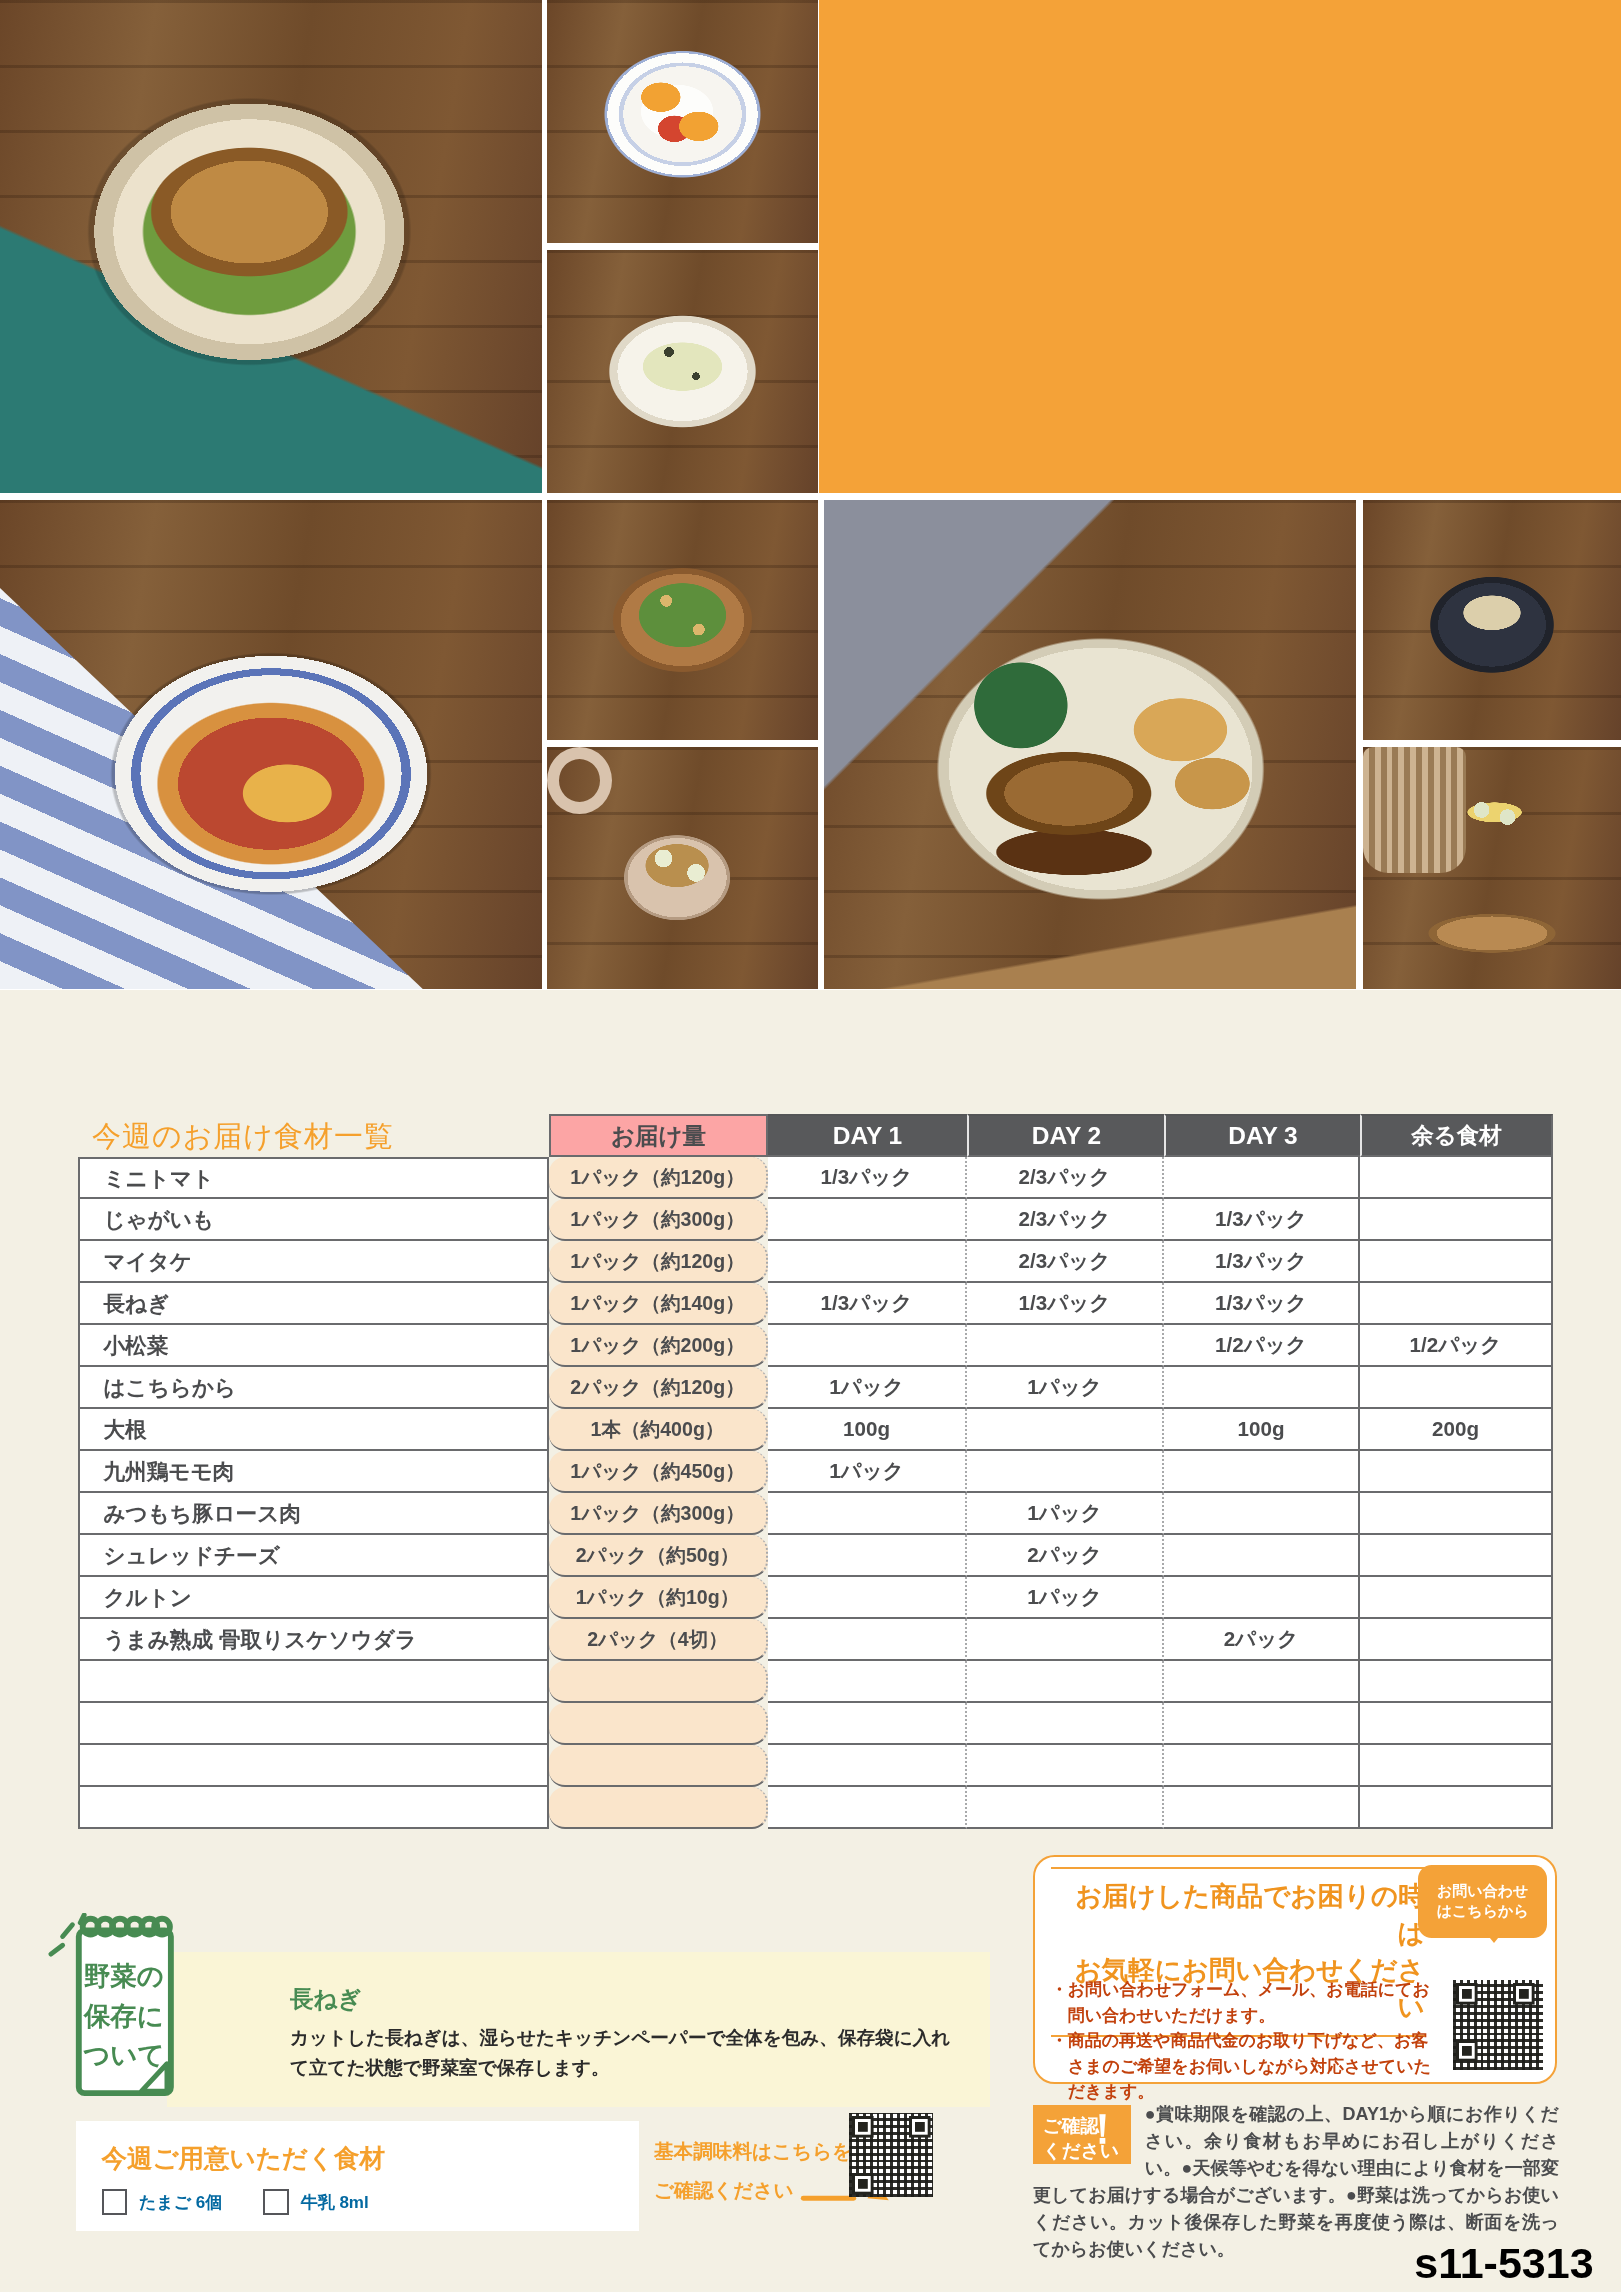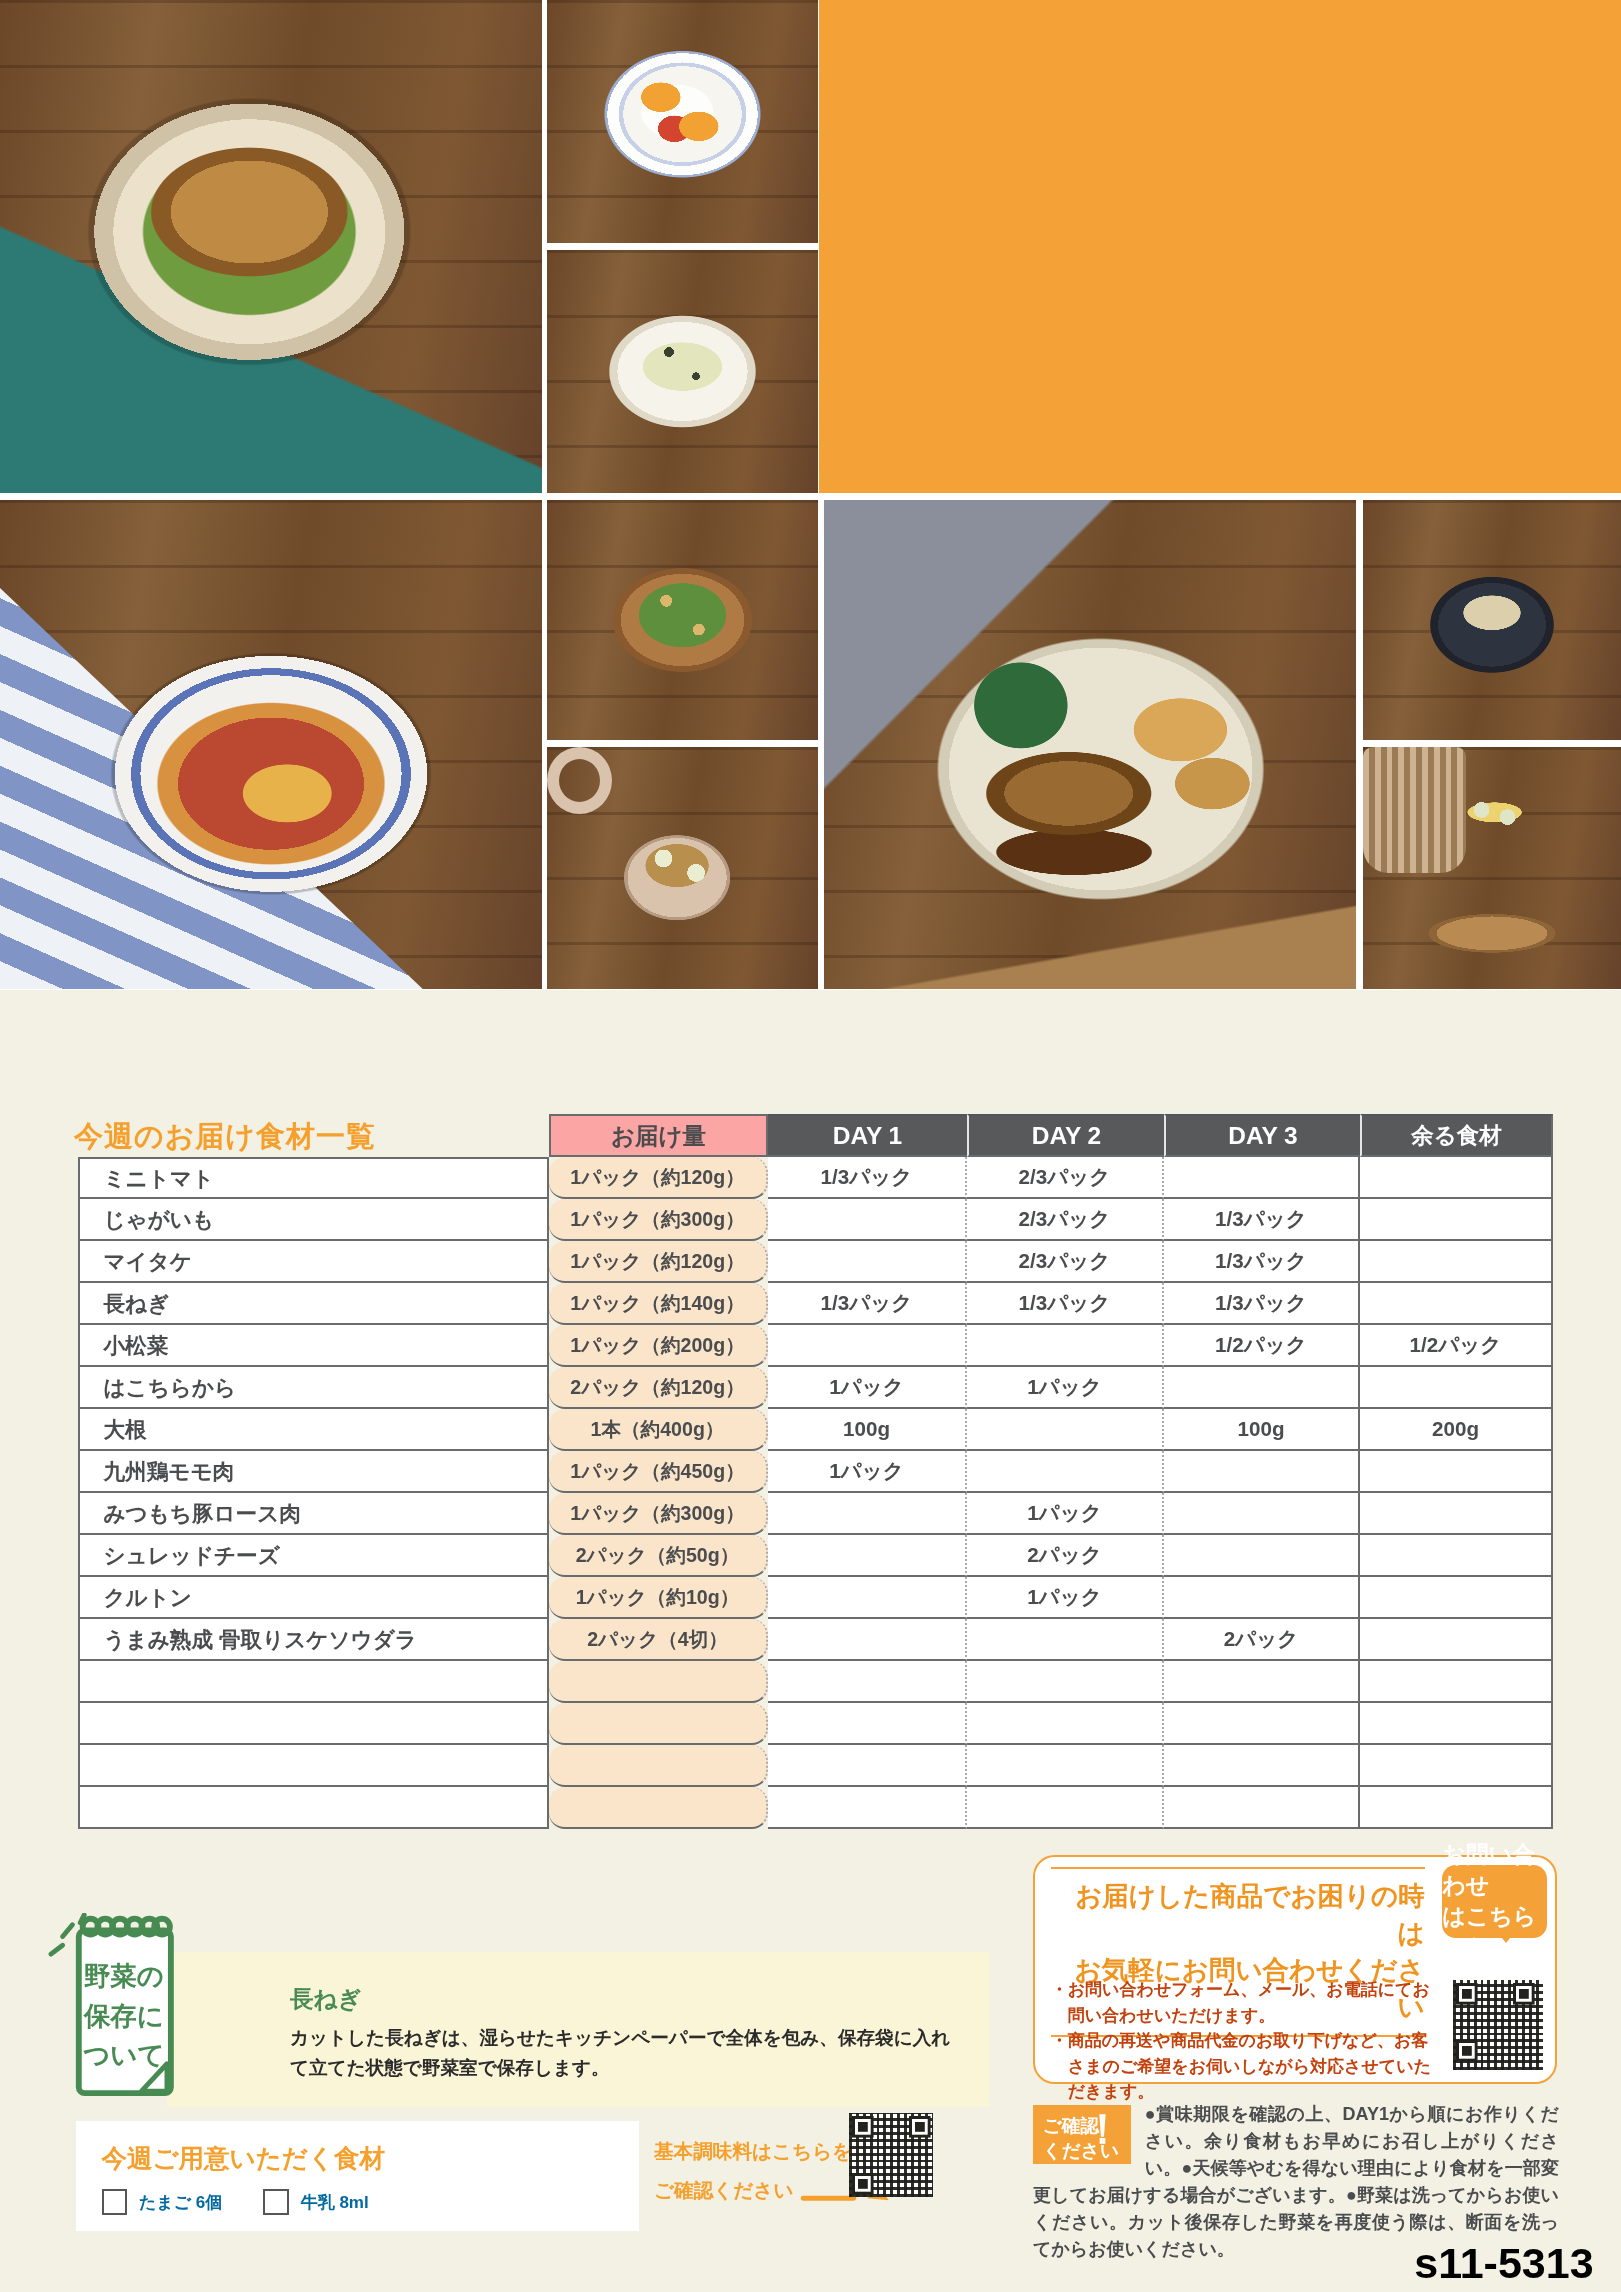--- a/index.html
+++ b/index.html
@@ -72,21 +72,21 @@
   .ph-s3b::after{background:
       radial-gradient(circle 7.8px at 46% 26%,#dfe6c8 0 100%,rgba(0,0,0,0) 100%),
       radial-gradient(circle 7.8px at 56% 29%,#dfe6c8 0 100%,rgba(0,0,0,0) 100%),
       radial-gradient(ellipse 18% 7% at 51% 27%,#ecd36f 0 58%,rgba(0,0,0,0) 59%),
       radial-gradient(ellipse 37% 12% at 50% 77%,#b98a52 0 58%,#8e6536 58% 66%,rgba(0,0,0,0) 67%);}
 
   
   .brand-panel{position:absolute;left:819px;top:0;width:802px;height:493px;background:#F4A238;}
 
   
-  .table-title{position:absolute;left:74px;top:1117px;font-size:29px;font-weight:bold;color:#F5A02C;letter-spacing:1px;}
+  .table-title{position:absolute;left:92px;top:1117px;font-size:29px;font-weight:normal;color:#F5A02C;letter-spacing:1px;}
   .ingr-table{position:absolute;left:78px;top:1114px;display:grid;
       grid-template-columns:471px 219px 199px 197px 196px 193px;
       grid-template-rows:43px;grid-auto-rows:42px;}
   .hd,.cell{box-sizing:border-box;display:flex;align-items:center;justify-content:center;font-weight:bold;}
   .hd{font-size:24.5px;}
   .h-blank{background:transparent;}
   .h-amount{background:#fca5a5;color:#4B4C4E;border:2px solid #6A6B6D;font-size:23.5px;text-align:center;}
   .h-day,.h-left{background:#58595B;color:#fff;border-top:2px solid #545557;border-bottom:2px solid #6A6B6D;}
   .h-sep{border-left:2px solid rgba(255,255,255,.85);}
   .h-left{font-size:22.5px;border-right:2px solid #6A6B6D;}
@@ -127,22 +127,22 @@
       background-position:8.8px 8.8px,5.9px 5.9px,2.9px 2.9px,66px 8.8px,63px 5.9px,60px 2.9px,8.8px 66px,5.9px 63px,2.9px 60px,0 0,0 0;
       background-size:9.8px 9.8px,15.7px 15.7px,21.6px 21.6px,9.8px 9.8px,15.7px 15.7px,21.6px 21.6px,9.8px 9.8px,15.7px 15.7px,21.6px 21.6px,auto,auto;}
   .qr-seasoning{position:absolute;left:849px;top:2113px;width:84px;height:84px;}
 
   
   .contact-box{position:absolute;left:1033px;top:1855px;width:524px;height:229px;background:#fff;
       border:2.9px solid #F4A238;border-radius:21.6px;box-sizing:border-box;}
   .contact-title{position:absolute;left:15.7px;top:9.8px;width:374px;text-align:right;
       border-top:2.9px solid #F4A238;border-bottom:2.9px solid #F4A238;padding:8.8px 0;
       font-size:26.5px;font-weight:bold;color:#F0941F;line-height:1.4;}
-  .contact-bubble{position:absolute;right:7.8px;top:7.8px;width:105px;height:73px;background:#F4A238;border-radius:13.7px;
-      color:#fff;font-size:23px;font-weight:bold;display:flex;flex-direction:column;align-items:center;justify-content:center;line-height:1.35;}
+  .contact-bubble{position:absolute;right:7.8px;top:7.8px;width:129px;height:73px;background:#F4A238;border-radius:13.7px;
+      color:#fff;font-size:15px;font-weight:bold;display:flex;flex-direction:column;align-items:center;justify-content:center;line-height:1.35;}
   .contact-bubble::after{content:"";position:absolute;left:52%;bottom:-14.7px;border:9.8px solid rgba(0,0,0,0);border-top:11.8px solid #F4A238;}
   .contact-bullets{position:absolute;left:15.7px;top:120px;width:388px;margin:0;padding:0;list-style:none;
       font-size:17px;font-weight:bold;color:#c2410c;line-height:1.5;}
   .contact-bullets li{padding-left:1em;text-indent:-1em;}
   .qr-contact{position:absolute;right:11.8px;bottom:11.8px;width:90px;height:90px;}
 
   
   .confirm-wrap{position:absolute;left:1033px;top:2101px;width:526px;}
   .confirm-badge{float:left;position:relative;width:98px;height:59px;background:#F4A238;color:#fff;
       margin:3.9px 13.7px 17.6px 0;padding:7.8px 0 0 9.8px;font-size:18.6px;font-weight:bold;line-height:1.35;box-sizing:border-box;}

